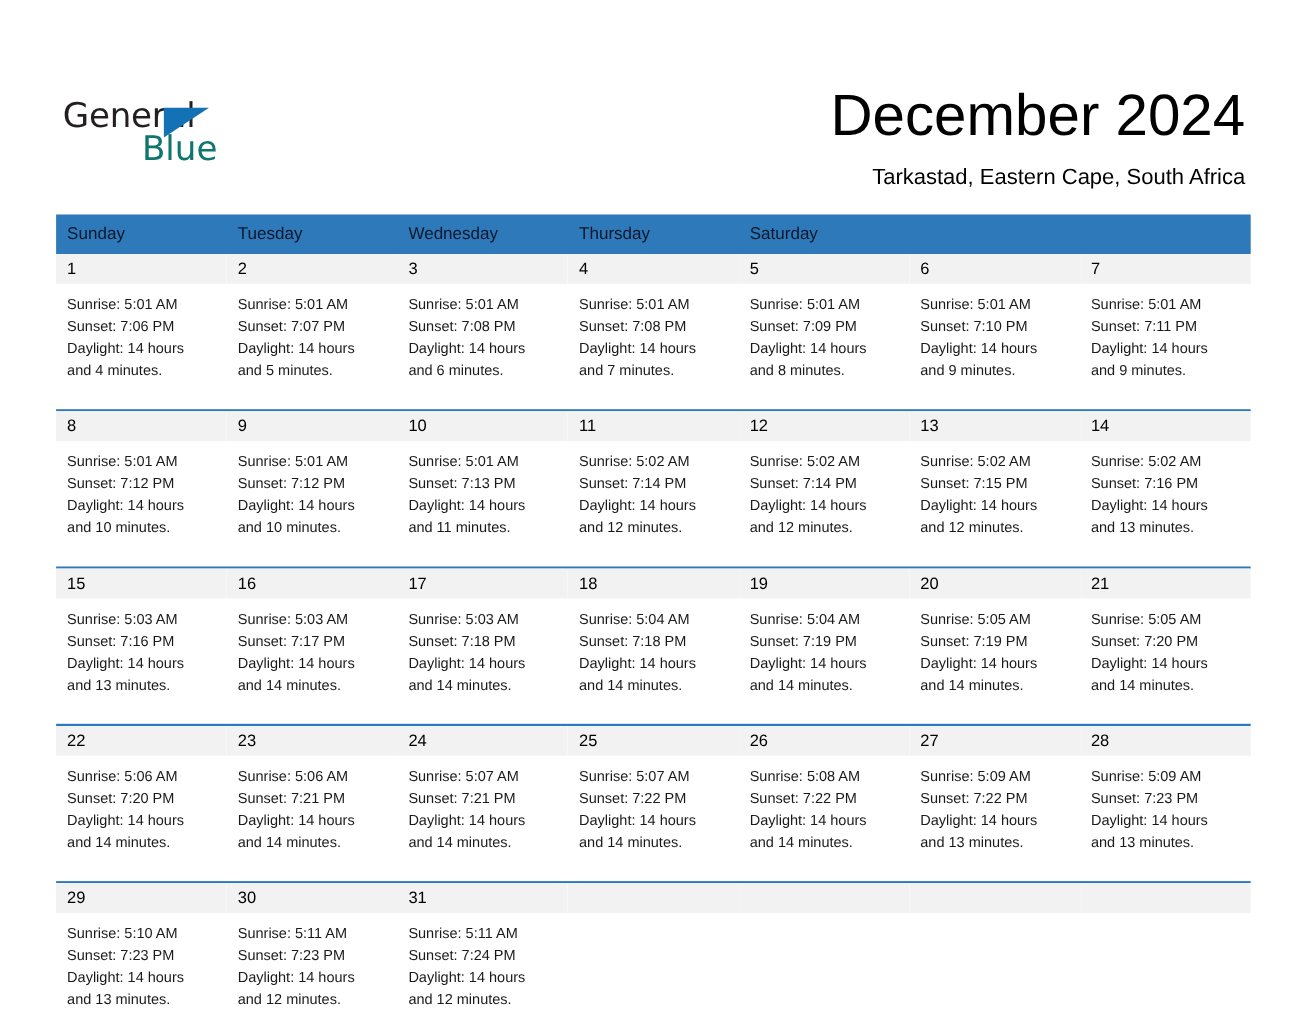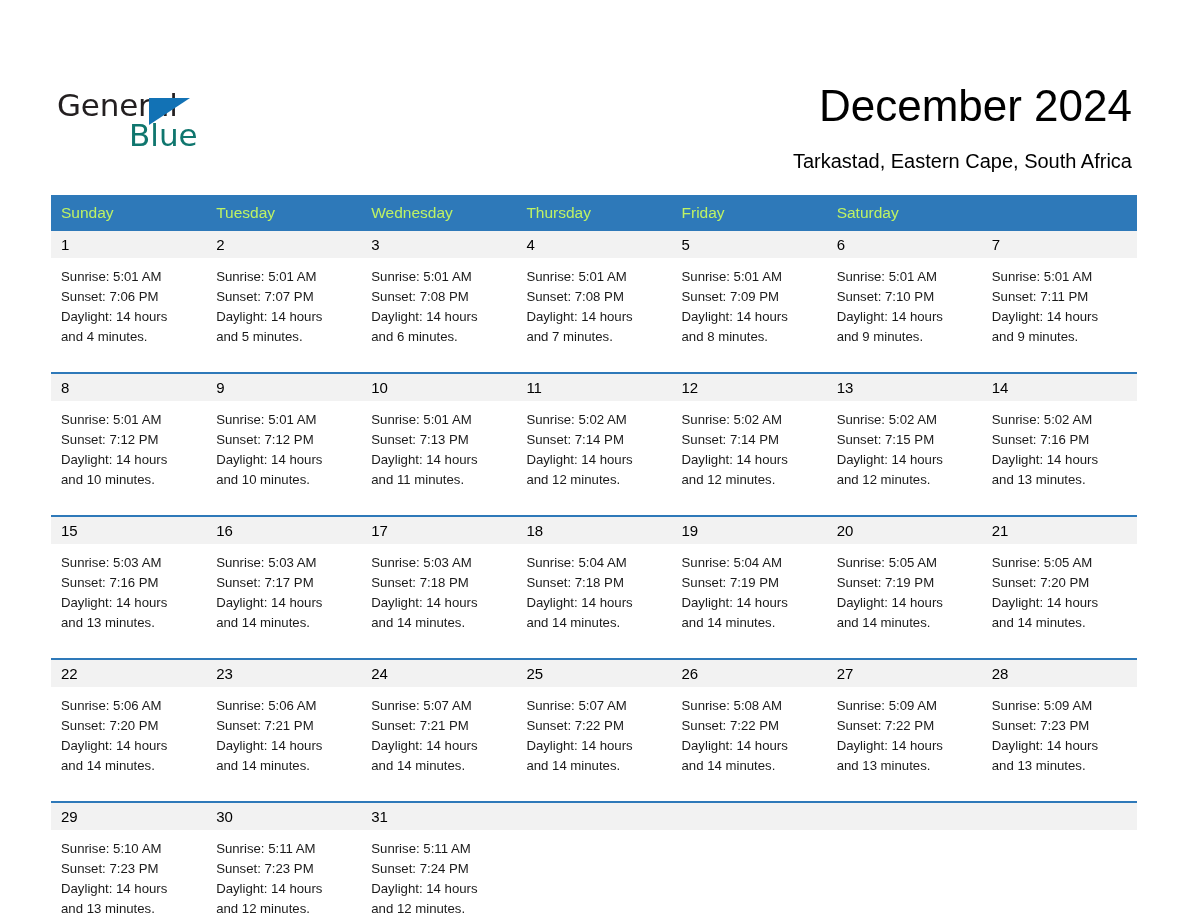--- a/index.html
+++ b/index.html
@@ -67,21 +67,21 @@
     line-height: 34px;
   }
 
   .title-block {
     position: absolute;
     right: 56px;
     top: 42px;
     text-align: right;
   }
   .month-title {
-    font-size: 44px;
+    font-size: 53px;
     font-weight: 400;
     color: #000;
     line-height: 52px;
     white-space: nowrap;
   }
   .location {
     font-size: 20px;
     font-weight: 400;
     color: #000;
     line-height: 30px;
@@ -97,21 +97,21 @@
     width: 1086px;
   }
   .cal-row {
     display: flex;
     width: 100%;
   }
   .cal-head {
     background: #2e79b9;
   }
   .cal-head .cell {
-    color: #bef264;
+    color: #0f172a;
     font-size: 15.5px;
     padding: 8px 0 8px 10px;
     line-height: 20px;
   }
   .cell {
     width: 155.14px;
     box-sizing: border-box;
   }
 
   .week {
@@ -173,21 +173,20 @@
     </div>
 
   </div>
 
   <div class="calendar">
     <div class="cal-row cal-head" id="weekday-row">
         <div class="cell">Sunday</div>
         <div class="cell">Tuesday</div>
         <div class="cell">Wednesday</div>
         <div class="cell">Thursday</div>
-        <div class="cell">Friday</div>
         <div class="cell">Saturday</div>
       </div>
     <div id="weeks-container">
         <div class="cal-row week">
           <div class="day-cell">
             <div class="day-num-band">
               <div class="day-num">1</div>
             </div>
             <div class="day-body">
               <div class="day-line">Sunrise: 5:01 AM</div>

